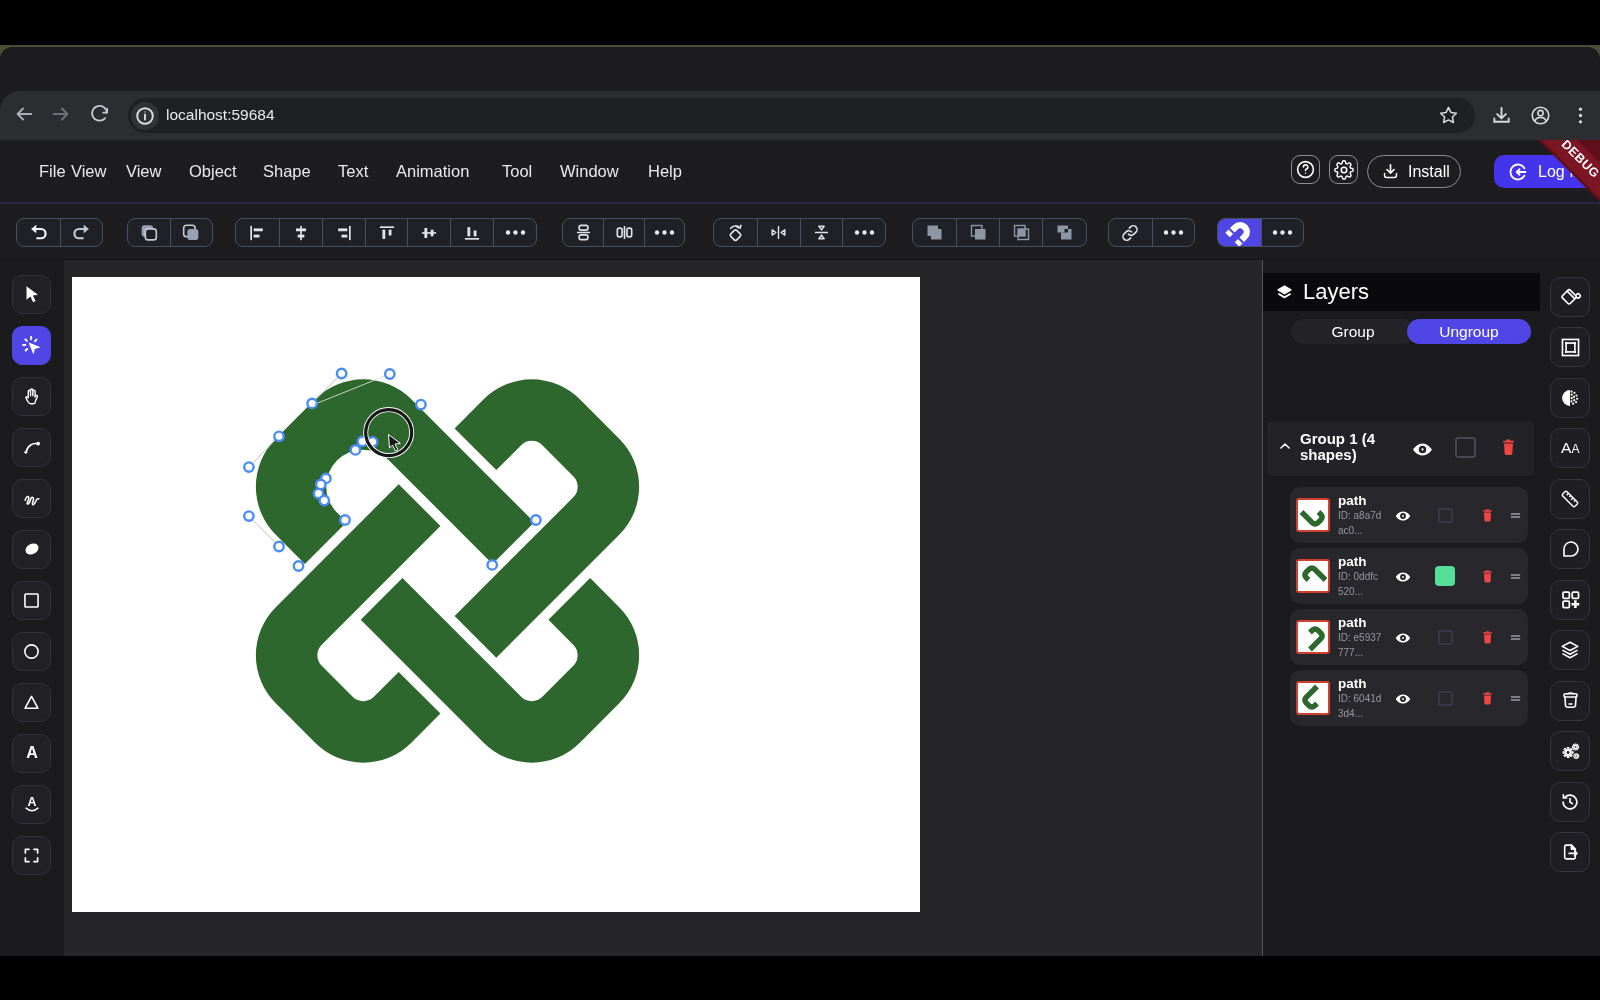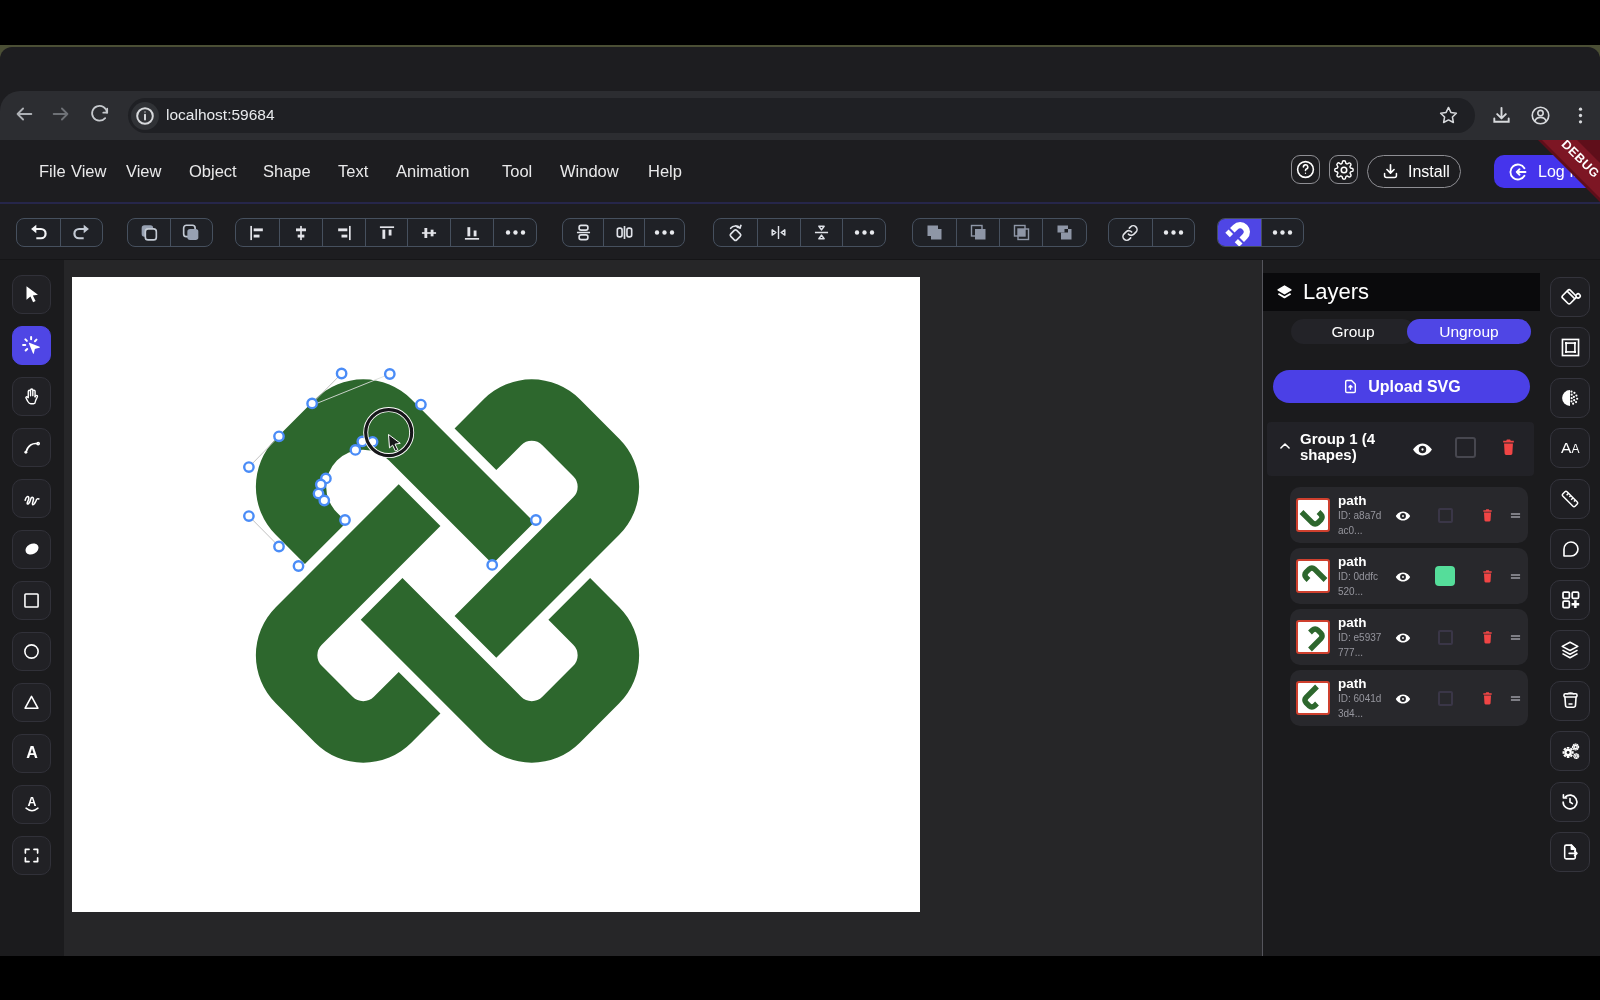--- a/index.html
+++ b/index.html
@@ -453,27 +453,20 @@
       <div id="rpanel" class="abs">
         <div id="lheader" class="abs">
           <svg style="margin-left:13px;" width="17" height="17" viewBox="0 0 24 24" fill="none" stroke="#fff" stroke-width="2.2" stroke-linejoin="round">
               <path d="M12 3 21 8.3 12 13.6 3 8.3Z" fill="#fff"></path>
               <path d="M3.4 13.8 12 18.9l8.6-5.1" stroke-width="2.6"></path>
             </svg>
           <span style="margin-left:10px;color:#fff;font-size:22px;">Layers</span>
         </div>
         <div class="rbtn abs" style="left:28px;width:124px;background:#232328;">Group</div>
         <div class="rbtn abs" style="left:144px;width:124px;background:#4f46e5;">Ungroup</div>
-        <div id="upload" class="abs">
-          <svg style="margin-right:9px;" width="17" height="17" viewBox="0 0 24 24" fill="none" stroke="#fff" stroke-width="2">
-              <path d="M13.5 3.5H7a1.8 1.8 0 0 0-1.8 1.8v13.4A1.8 1.8 0 0 0 7 20.5h10a1.8 1.8 0 0 0 1.8-1.8V8.8Z" stroke-linejoin="round"></path>
-              <path d="M12 15.8v-5M9.8 12.8 12 10.6l2.2 2.2" stroke-linecap="round" stroke-linejoin="round"></path>
-            </svg>
-          Upload SVG
-        </div>
         <div id="grouprow" class="abs">
           <svg class="abs" style="left:11px;top:17px;" width="14" height="14" viewBox="0 0 24 24" fill="none" stroke="#fff" stroke-width="2.6" stroke-linecap="round" stroke-linejoin="round">
               <path d="M5 15.5 12 8.5l7 7"></path>
             </svg>
           <div class="abs" style="left:33px;top:9px;width:110px;color:#fff;font-size:15px;font-weight:bold;line-height:15.5px;">Group 1 (4 shapes)</div>
           <svg class="abs" style="left:144px;top:16px;" width="23" height="23" viewBox="0 0 24 24" fill="#fff">
               <path d="M12 5.7c-5.2 0-8.8 4.6-9.8 6.3 1 1.7 4.6 6.3 9.8 6.3s8.8-4.6 9.8-6.3C20.8 10.3 17.2 5.7 12 5.7Zm0 10.2a3.9 3.9 0 1 1 0-7.8 3.9 3.9 0 0 1 0 7.8Z"></path>
               <circle cx="12" cy="12" r="2.1" fill="#1b1b1d"></circle>
               <circle cx="12" cy="12" r="1.2" fill="#fff"></circle>
             </svg>

